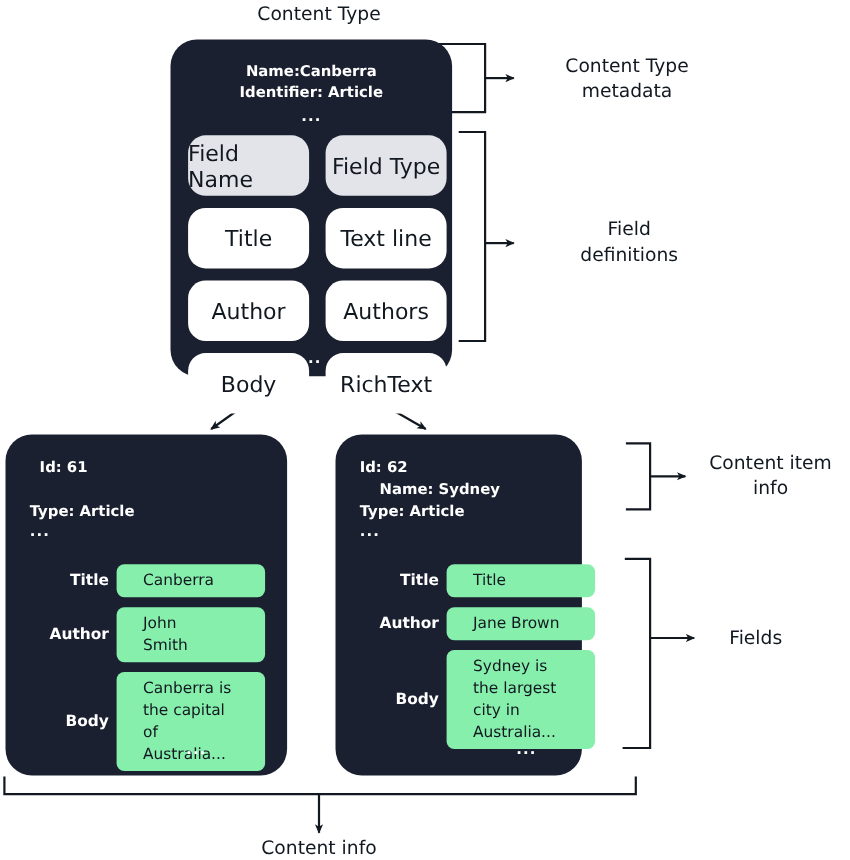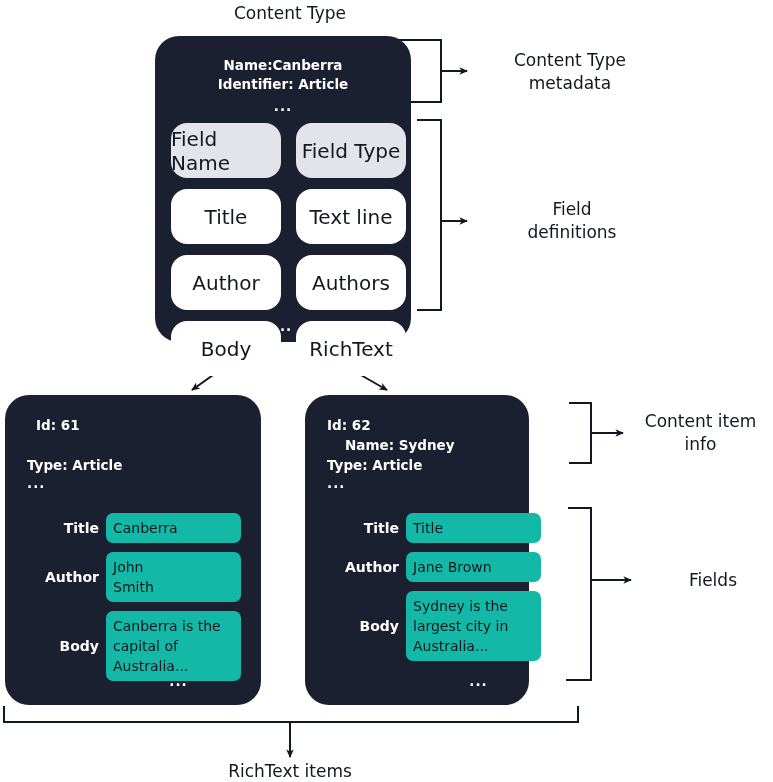--- a/index.html
+++ b/index.html
@@ -97,26 +97,26 @@
   }
   .field-label {
     color: #ffffff;
     font-size: 14px;
     font-weight: 700;
     text-align: right;
     white-space: nowrap;
   }
   .field-value {
     width: 135px;
-    background: #14b8a6;
+    background: #86efac;
     color: #111820;
     border-radius: 7px;
     font-size: 14px;
     line-height: 20px;
-    padding: 5px 7px;
+    padding: 5px 24px;
     box-sizing: border-box;
     white-space: pre-line;
   }
 </style>
 </head>
 <body>
 
 <div id="stage">
 
   <svg id="wires" viewBox="0 0 773 782" xmlns="http://www.w3.org/2000/svg">
@@ -236,17 +236,17 @@
         <span class="field-value">Sydney is the largest city in Australia...</span>
       </div>
     </div>
 
     <div class="ellipsis" style="position:absolute; left:106px; top:278px; width:135px; text-align:center;">...</div>
   </div>
 
   <div class="plain-label" style="left:628px; top:410px; width:145px;">Content item
 info</div>
 
-  <div class="plain-label" style="left:637px; top:569px; width:100px; text-align:right;">Fields</div>
-
-  <div class="plain-label" style="left:190px; top:760px; width:200px;">RichText items</div>
+  <div class="plain-label" style="left:637px; top:569px; width:100px; text-align:center;">Fields</div>
+
+  <div class="plain-label" style="left:190px; top:760px; width:200px;">Content info</div>
 
 </div>
 
 </body></html>

